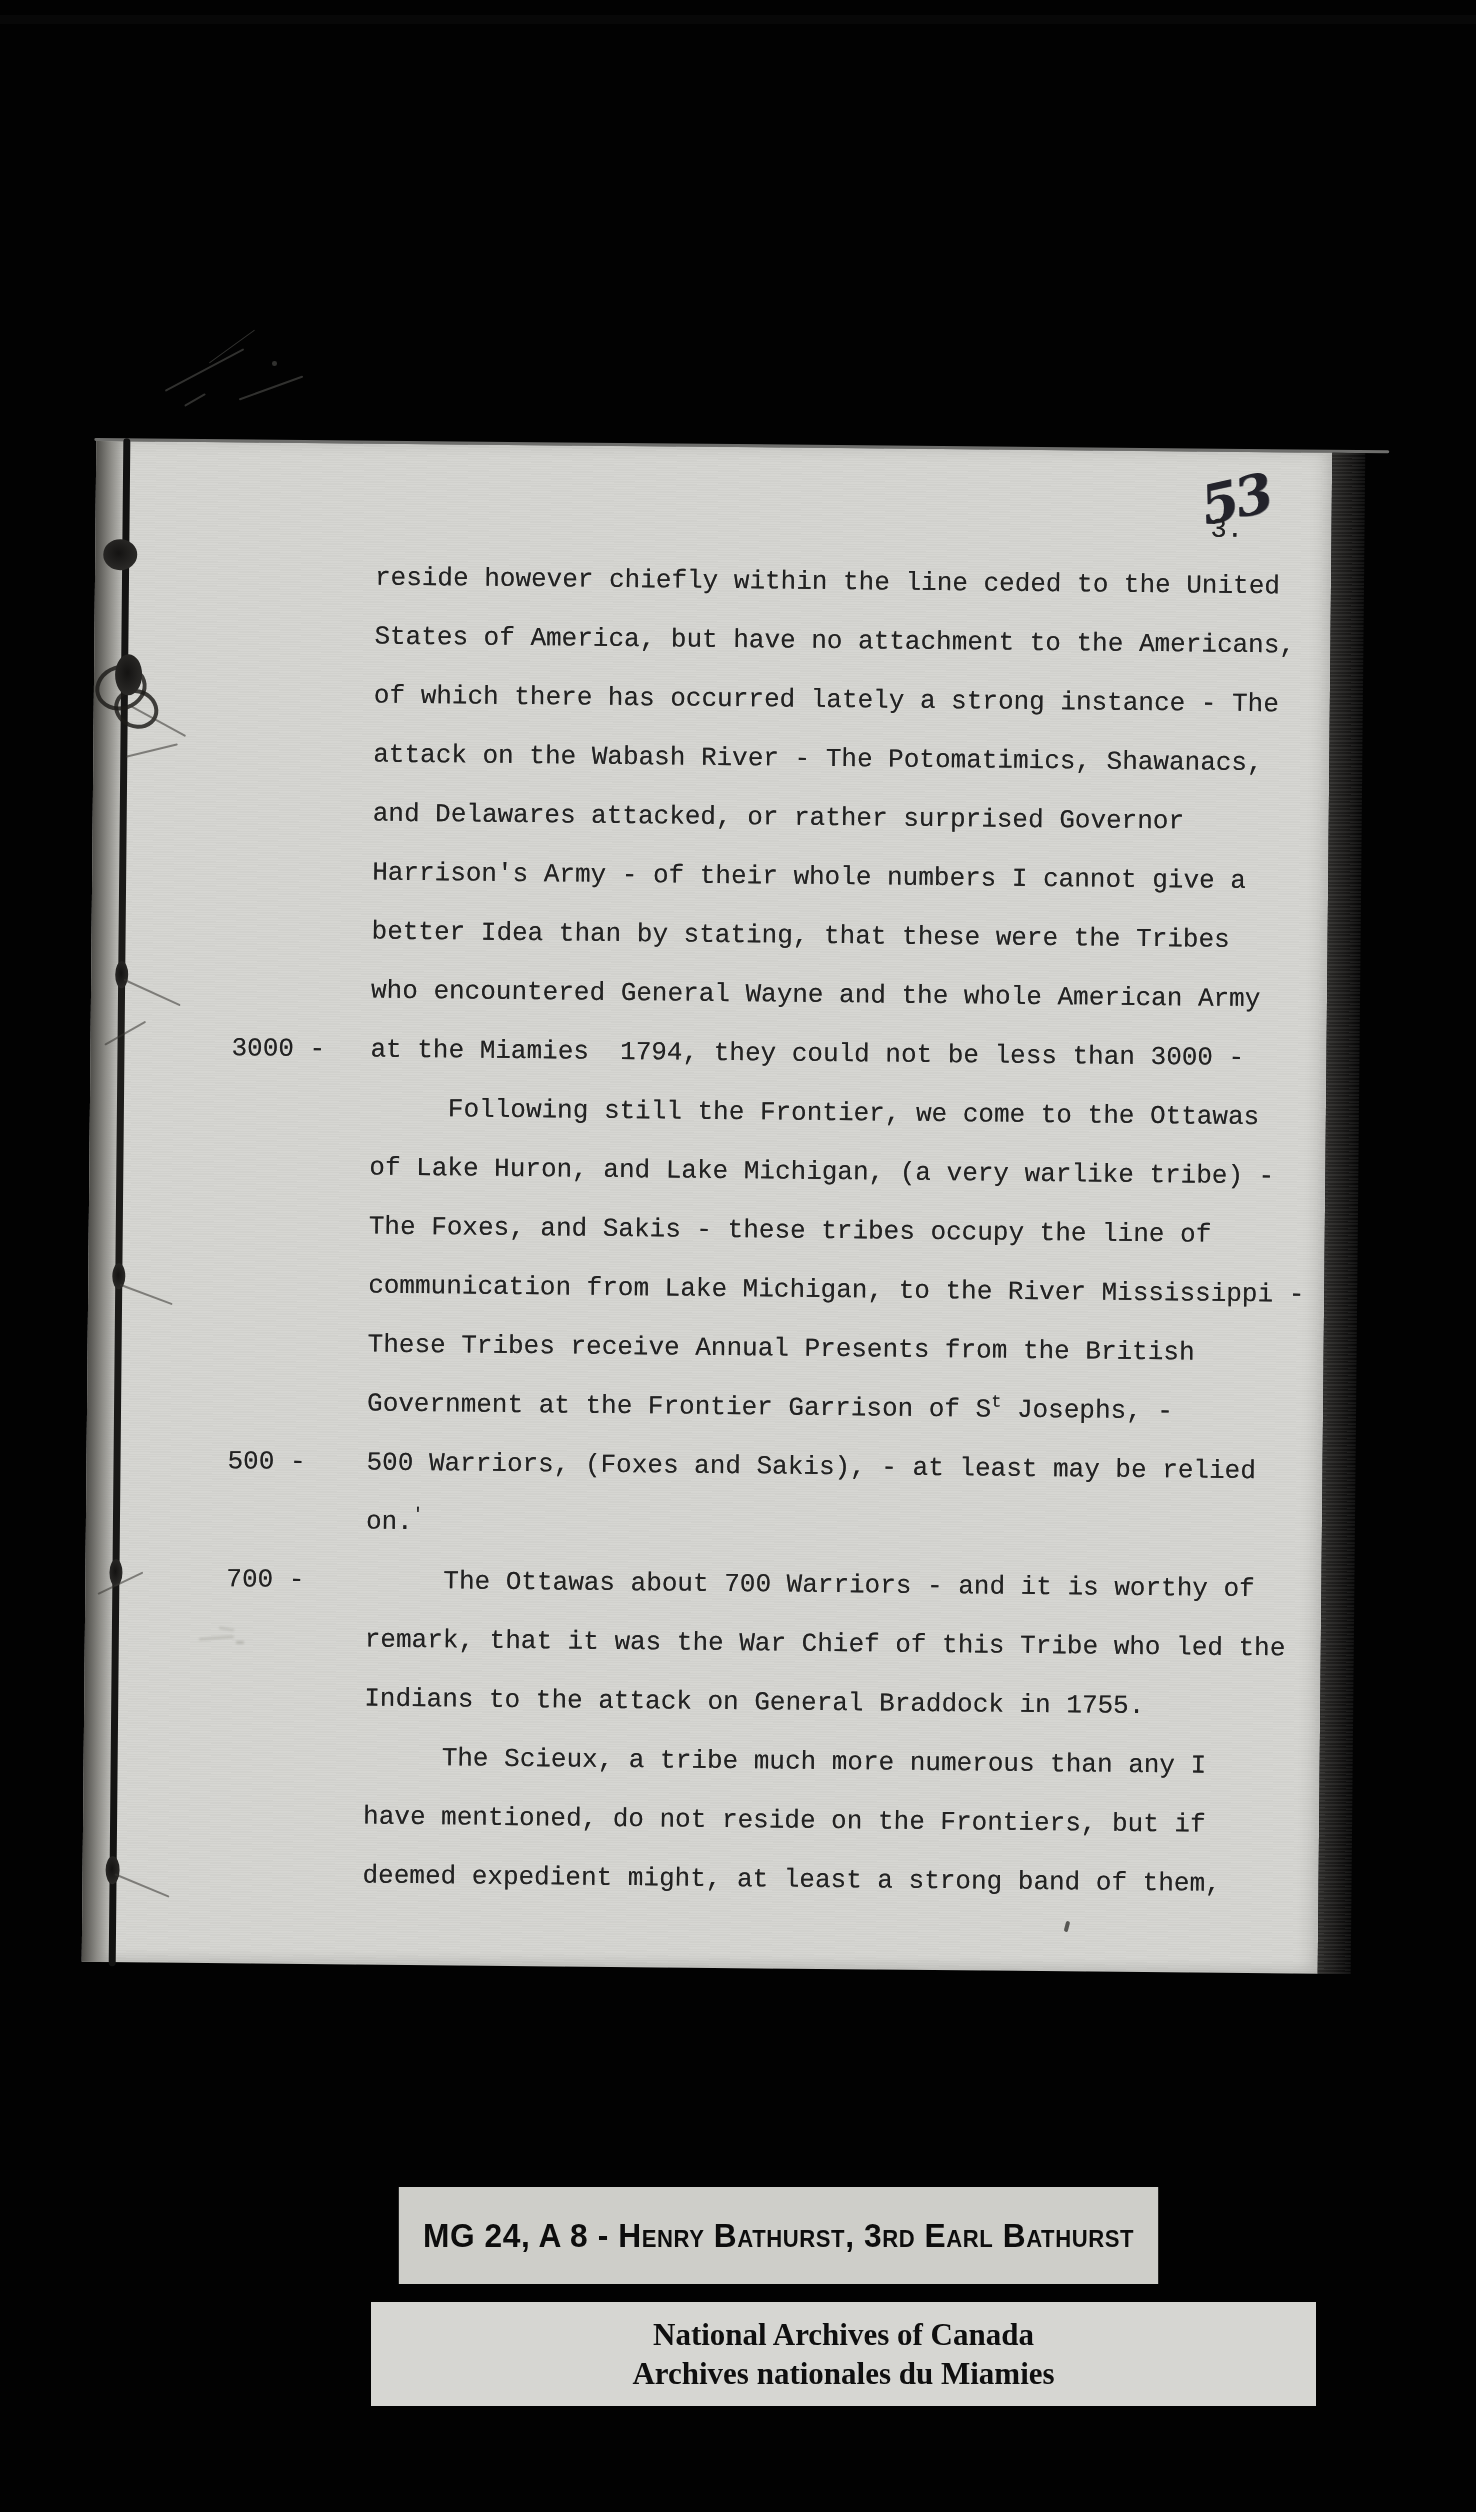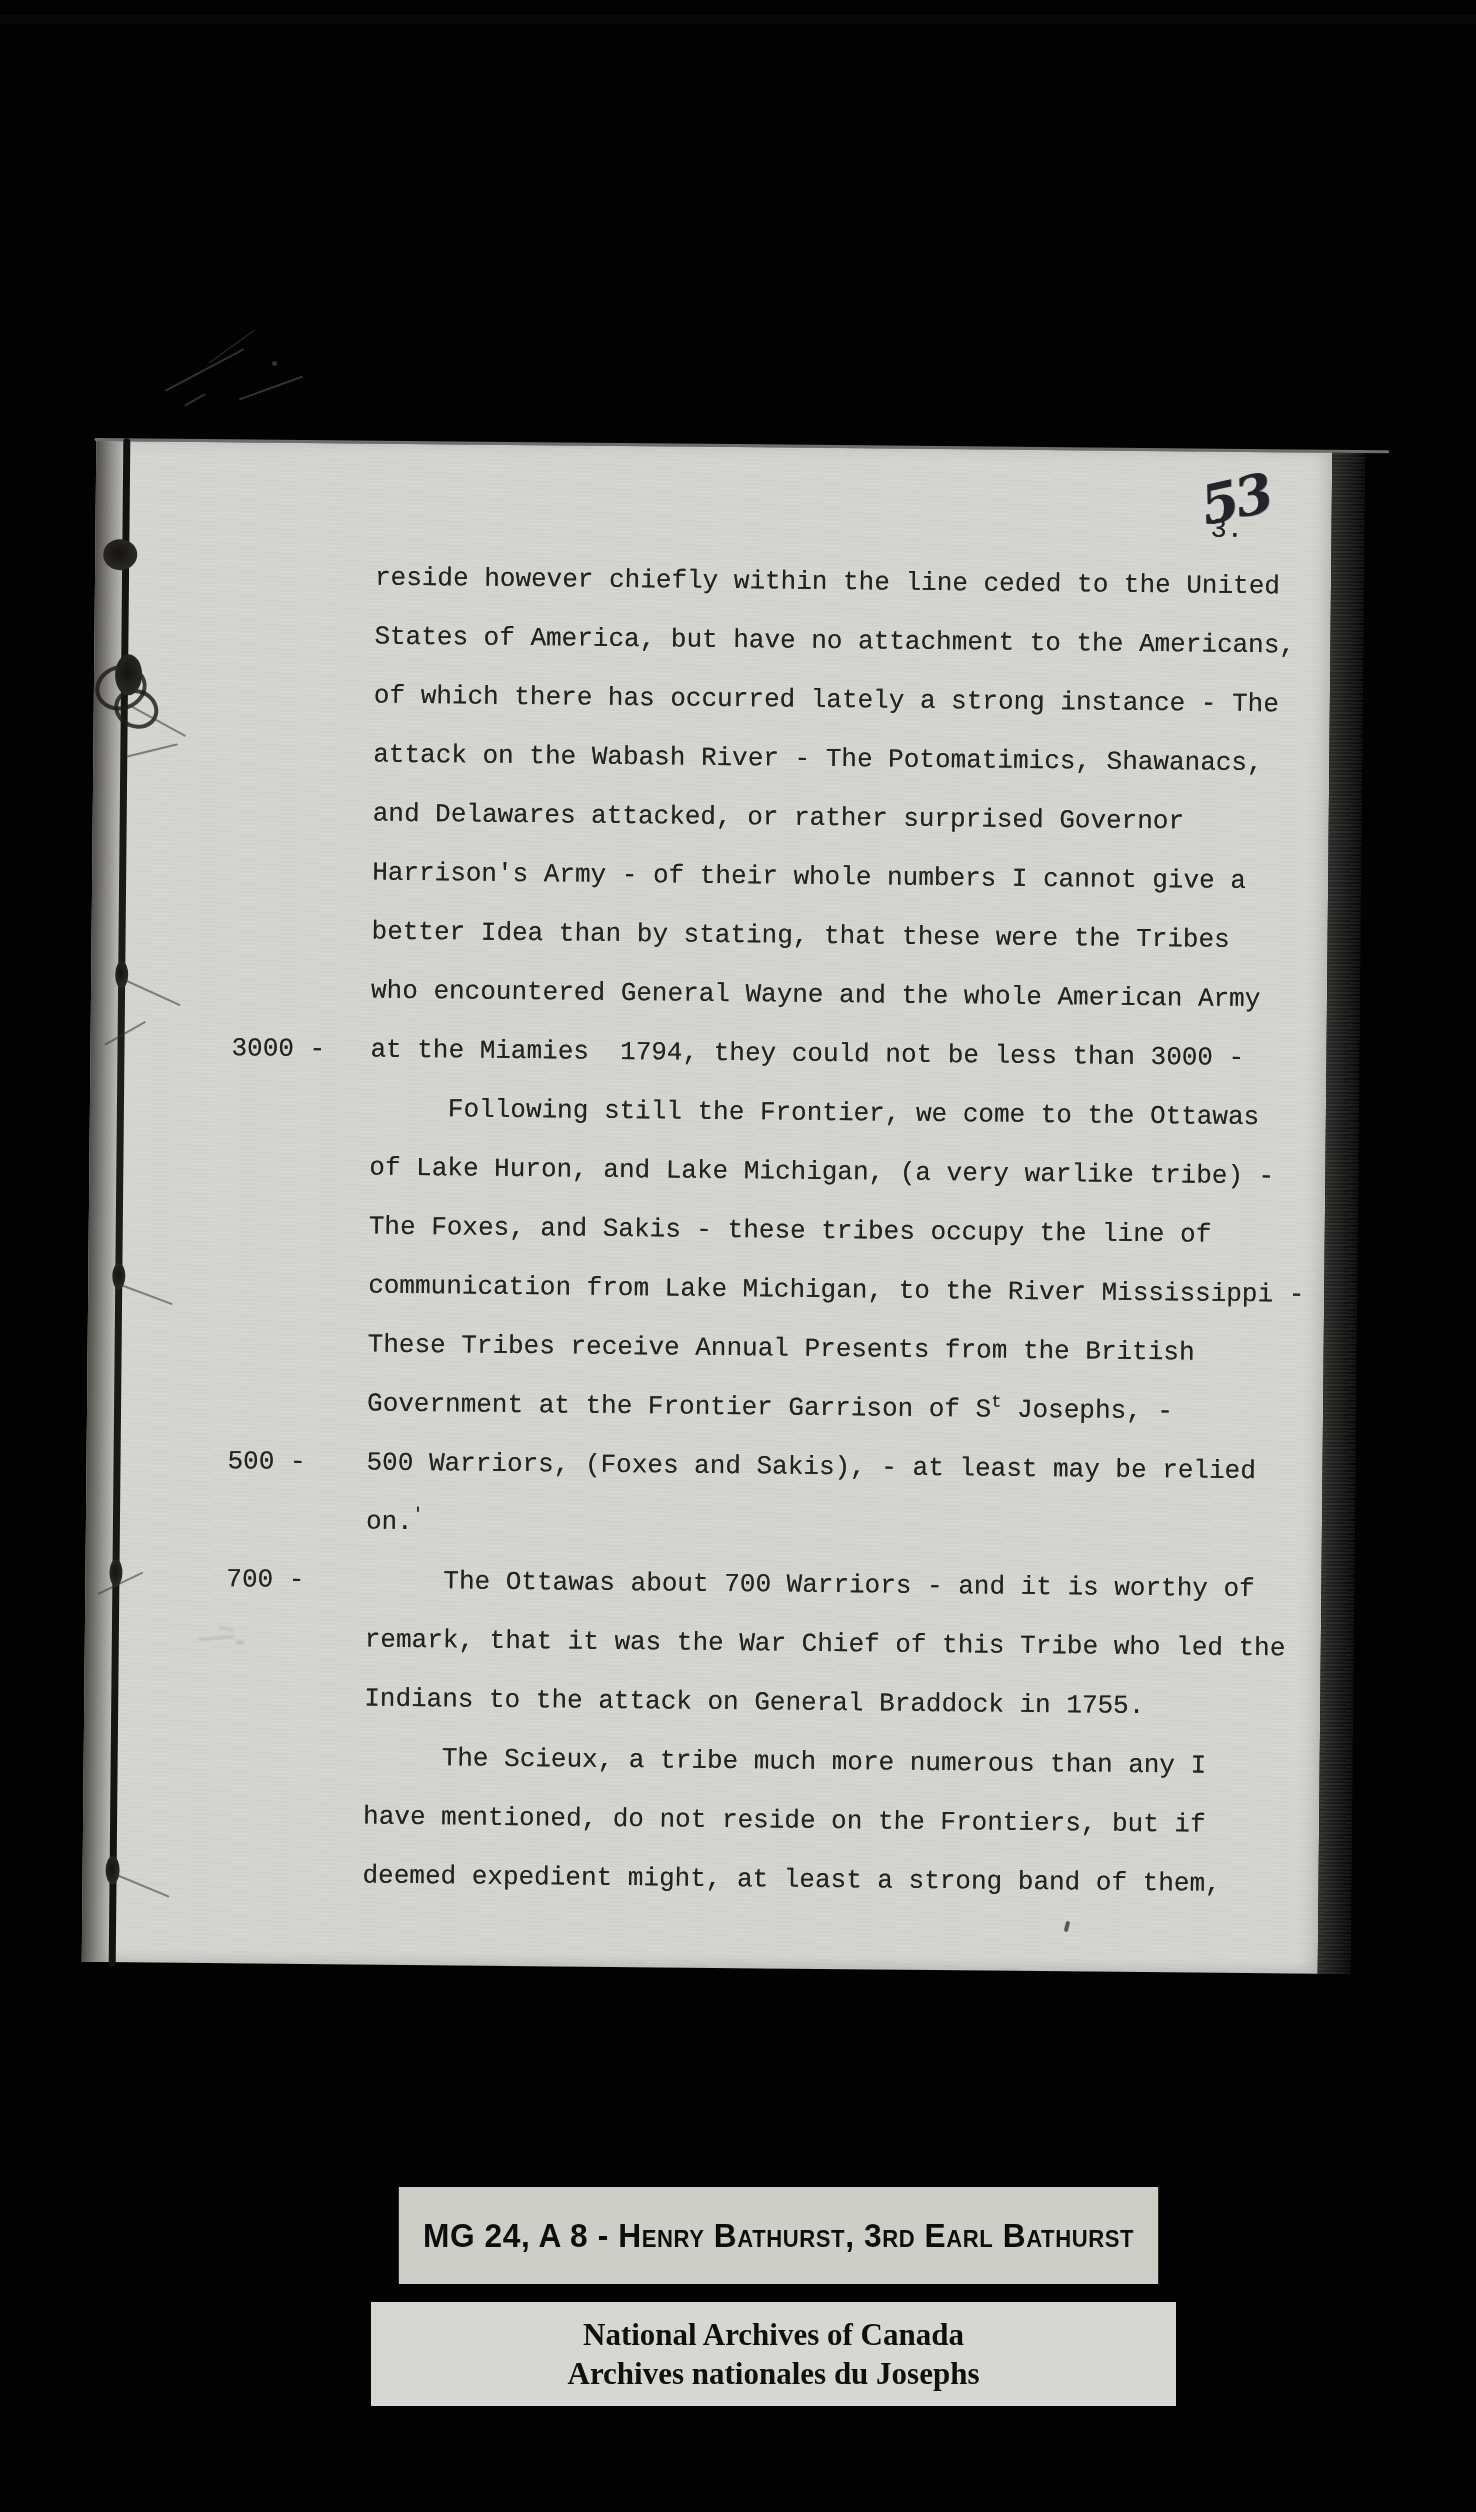--- a/index.html
+++ b/index.html
@@ -52,21 +52,21 @@
   .pencil-smudge{position:absolute;left:195px;top:1626px;width:53px;height:26px;filter:blur(0.9px);}
   .pencil-smudge i{position:absolute;display:block;background:rgba(118,118,110,.30);border-radius:1.2px;}
   .stray-mark{position:absolute;left:1065px;top:1921px;width:4.1px;height:10.6px;
               background:rgba(45,45,42,.75);border-radius:2.4px;transform:rotate(15deg);}
 
   
   .label-mg{position:absolute;left:383px;top:2187px;width:791px;height:97px;
             background:var(--mgbg,#cecec9);display:flex;align-items:center;justify-content:center;
             font-family:"Liberation Sans",sans-serif;font-weight:bold;font-variant:small-caps;
             font-size:33px;letter-spacing:0.6px;color:#0d0d0d;transform:scaleX(.96);}
-  .label-na{position:absolute;left:371px;top:2302px;width:805px;height:104px;
+  .label-na{position:absolute;left:371px;top:2302px;width:945px;height:104px;
             background:var(--nabg,#d6d6d2);text-align:center;
             font-family:"Liberation Serif",serif;font-weight:bold;font-size:31px;
             line-height:39px;color:#0f0f0f;padding-top:13px;box-sizing:border-box;}
 </style>
 </head>
 <body>
 
 <div id="canvas">
   <div class="top-band"></div>
 
@@ -138,16 +138,16 @@
     <i style="left:3.5px;top:10.6px;width:35px;height:2.4px;transform:rotate(-4deg);"></i>
     <i style="left:24px;top:2.4px;width:15.4px;height:1.8px;transform:rotate(8deg);"></i>
     <i style="left:41px;top:15.4px;width:8.3px;height:3px;"></i>
   </div>
   <div class="stray-mark"></div>
 
   <div class="label-mg">MG 24, A 8 - Henry Bathurst, 3rd Earl Bathurst</div>
 
   <div class="label-na">
     <div>National Archives of Canada</div>
-    <div>Archives nationales du Josephs</div>
+    <div>Archives nationales du Miamies</div>
   </div>
 </div>
 
 
 </body></html>

